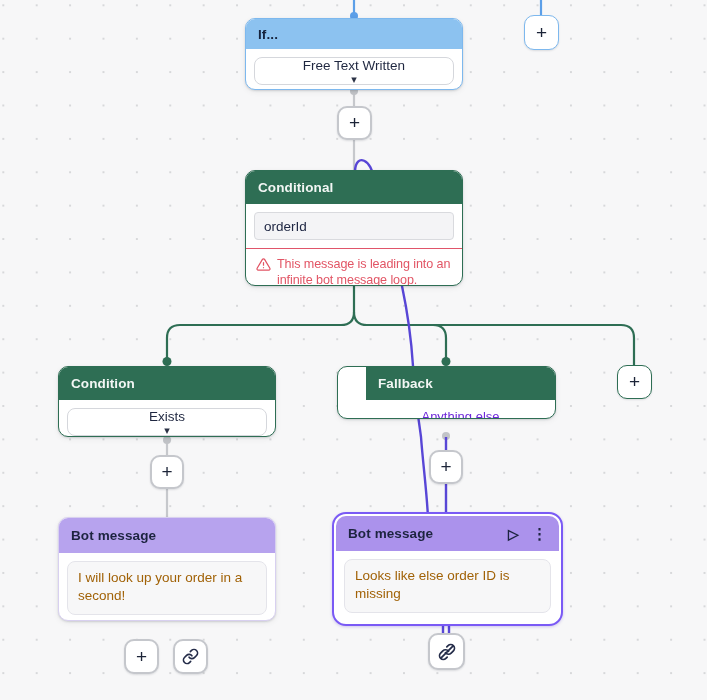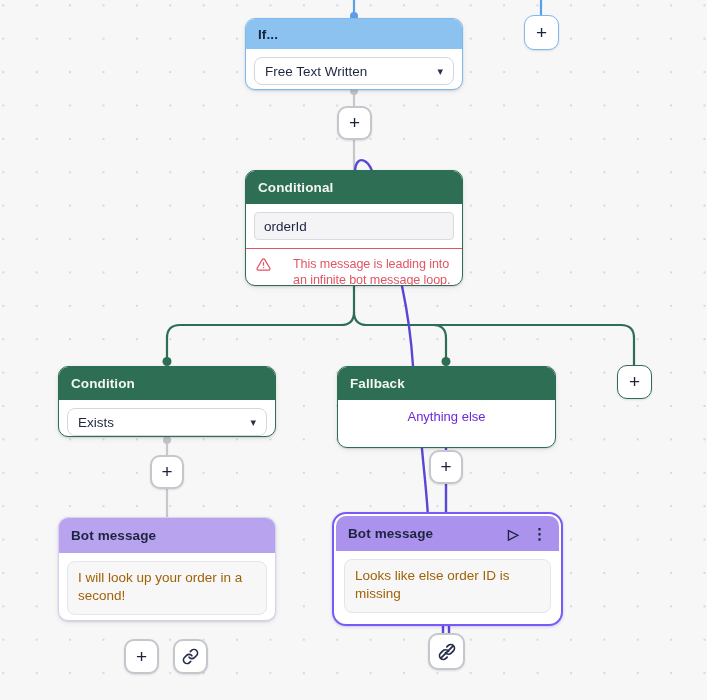--- a/index.html
+++ b/index.html
@@ -26,31 +26,31 @@
     font-size:13.5px;font-weight:700;letter-spacing:.1px;
   }
   .hdr-blue{background:#8cc2f0;color:#16233d;height:30px;}
   .hdr-green{background:#2e6e54;color:#f2f6f4;height:33px;}
   .hdr-purple{background:#b7a3ee;color:#1d2440;height:35px;}
   .hdr-purple-sel{background:#ab92ec;color:#1d2440;height:35px;}
   .body{padding:8px;}
   .dd{
     height:28px;border:1.5px solid #d5d7dc;border-radius:8px;background:#fff;
     display:flex;align-items:center;justify-content:space-between;
-    padding:0 10px;font-size:13.5px;color:#1f2740;box-sizing:border-box;cursor:pointer;
+    padding:0 10px;font-size:13.5px;color:#1f2740;box-sizing:border-box;cursor:pointer;flex-direction:column;
   }
   .chev{font-size:11px;color:#2b3245;}
   .txtinput{
     width:100%;height:28px;border:1.5px solid #d9dade;border-radius:4px;
     background:#f4f4f6;padding:0 9px;font-size:13.5px;color:#202844;
     box-sizing:border-box;font-family:"Liberation Sans",sans-serif;
   }
   .err-divider{border-top:1.5px solid #e0556a;margin:8px -8px 0 -8px;}
   .err{
-    display:flex;gap:22px;padding:7px 2px 2px 2px;
+    display:flex;gap:6px;padding:7px 2px 2px 2px;
     color:#e25565;font-size:12.6px;line-height:1.3;letter-spacing:-.1px;
   }
   .err svg{flex:0 0 auto;margin-top:1px;}
   .msgbox{
     background:#f7f7f8;border:1.5px solid #e4e4ea;border-radius:8px;
     padding:7px 10px;min-height:38px;font-size:13.5px;color:#a16207;line-height:1.33;
   }
   .center-txt{
     text-align:center;font-size:13px;color:#6d28d9;padding:9px 0 10px 0;
   }
@@ -145,21 +145,21 @@
       <span>Condition</span>
     </div>
     <div class="body">
       <div class="dd">
         <span>Exists</span>
         <span class="chev">▾</span>
       </div>
     </div>
   </div>
 
-  <div class="node" style="left:337px;top:366px;width:219px;height:82px;border:1.5px solid #2e6e54;">
+  <div class="node" style="left:337px;top:366px;width:219px;height:53px;border:1.5px solid #2e6e54;padding-left:28px;">
     <div class="hdr hdr-green">
       <span>Fallback</span>
     </div>
     <div class="center-txt">Anything else</div>
   </div>
 
   <div class="sq b-green" style="left:617px;top:365px;width:35px;height:34px;">
     <span class="plus">+</span>
   </div>
 

